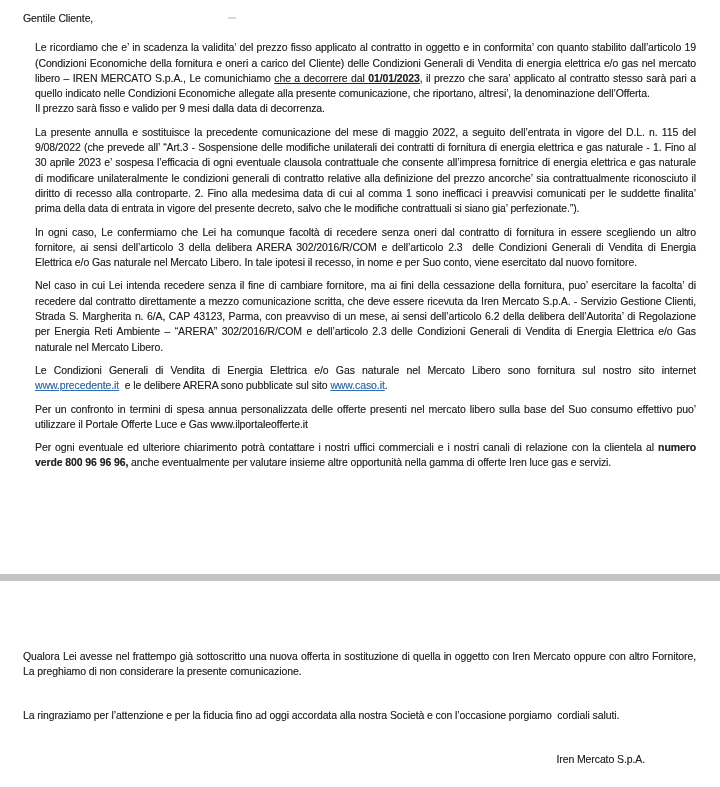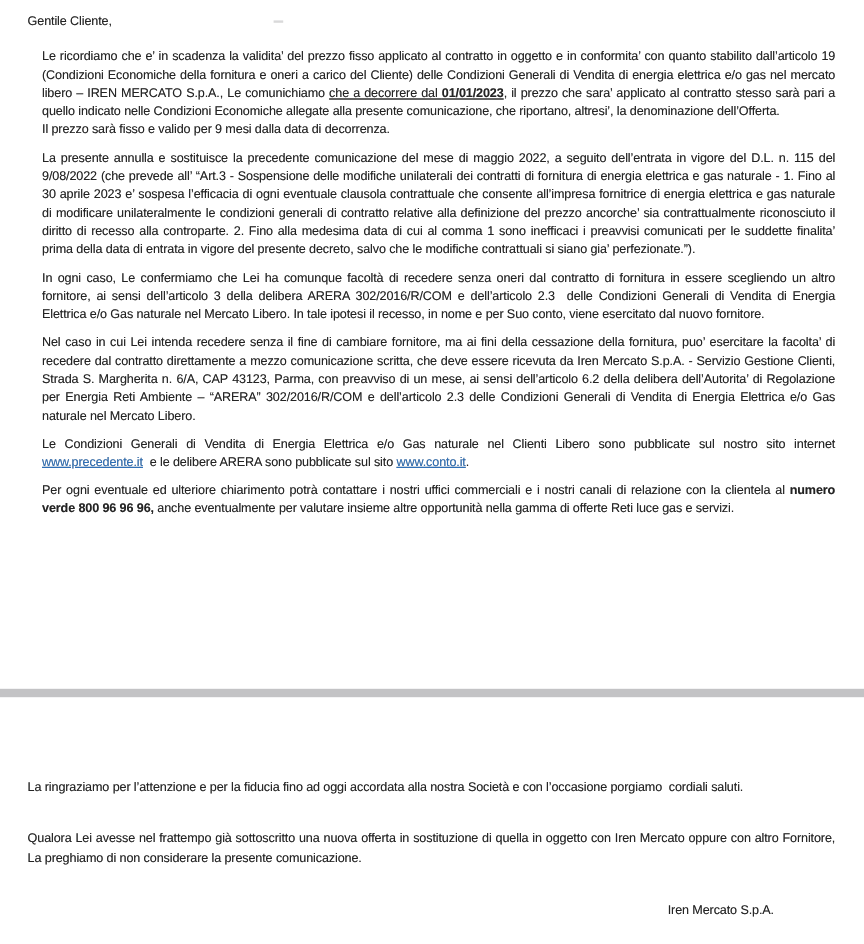--- a/index.html
+++ b/index.html
@@ -80,28 +80,29 @@
 <div class="page">
   <div class="scan-artifact"></div>
 
   <div class="body-text">
     <p class="para greeting">Gentile Cliente,</p>
     <div>
         <p class="para"><span>Le ricordiamo che e’ in scadenza la validita’ del prezzo fisso applicato al contratto in oggetto e in conformita’ con quanto stabilito dall’articolo 19 (Condizioni Economiche della fornitura e oneri a carico del Cliente) delle Condizioni Generali di Vendita di energia elettrica e/o gas nel mercato libero – IREN MERCATO S.p.A., Le comunichiamo </span><span class="u">che a decorrere dal </span><span class="b u">01/01/2023</span><span>, il prezzo che sara’ applicato al contratto stesso sarà pari a quello indicato nelle Condizioni Economiche allegate alla presente comunicazione, che riportano, altresi’, la denominazione dell’Offerta.</span><br><span>Il prezzo sarà fisso e valido per 9 mesi dalla data di decorrenza.</span></p>
         <p class="para"><span>La presente annulla e sostituisce la precedente comunicazione del mese di maggio 2022, a seguito dell’entrata in vigore del D.L. n. 115 del 9/08/2022 (che prevede all’ </span><span class="i">“Art.3 - Sospensione delle modifiche unilaterali dei contratti di fornitura di energia elettrica e gas naturale - 1. Fino al 30 aprile 2023 e’ sospesa l’efficacia di ogni eventuale clausola contrattuale che consente all’impresa fornitrice di energia elettrica e gas naturale di modificare unilateralmente le condizioni generali di contratto relative alla definizione del prezzo ancorche’ sia contrattualmente riconosciuto il diritto di recesso alla controparte. 2. Fino alla medesima data di cui al comma 1 sono inefficaci i preavvisi comunicati per le suddette finalita’ prima della data di entrata in vigore del presente decreto, salvo che le modifiche contrattuali si siano gia’ perfezionate.”</span><span>).</span></p>
         <p class="para"><span>In ogni caso, Le confermiamo che Lei ha comunque facoltà di recedere senza oneri dal contratto di fornitura in essere scegliendo un altro fornitore, ai sensi dell’articolo 3 della delibera ARERA 302/2016/R/COM e dell’articolo 2.3&nbsp; delle Condizioni Generali di Vendita di Energia Elettrica e/o Gas naturale nel Mercato Libero. In tale ipotesi il recesso, in nome e per Suo conto, viene esercitato dal nuovo fornitore.</span></p>
         <p class="para"><span>Nel caso in cui Lei intenda recedere senza il fine di cambiare fornitore, ma ai fini della cessazione della fornitura, puo’ esercitare la facolta’ di recedere dal contratto direttamente a mezzo comunicazione scritta, che deve essere ricevuta da Iren Mercato S.p.A. - Servizio Gestione Clienti, Strada S. Margherita n. 6/A, CAP 43123, Parma, con preavviso di un mese, ai sensi dell’articolo 6.2 della delibera dell’Autorita’ di Regolazione per Energia Reti Ambiente – “ARERA” 302/2016/R/COM e dell’articolo 2.3 delle Condizioni Generali di Vendita di Energia Elettrica e/o Gas naturale nel Mercato Libero.</span></p>
-        <p class="para"><span>Le Condizioni Generali di Vendita di Energia Elettrica e/o Gas naturale nel Clienti Libero sono pubblicate sul nostro sito internet </span><a href="#" class="link">www.precedente.it</a><span>&nbsp; e le delibere ARERA sono pubblicate sul sito </span><a href="#" class="link">www.conto.it</a><span>.</span></p>
-        <p class="para"><span>Per ogni eventuale ed ulteriore chiarimento potrà contattare i nostri uffici commerciali e i nostri canali di relazione con la clientela al </span><span class="b">numero verde 800 96 96 96,</span><span> anche eventualmente per valutare insieme altre opportunità nella gamma di offerte Reti luce gas e servizi.</span></p>
+        <p class="para"><span>Le Condizioni Generali di Vendita di Energia Elettrica e/o Gas naturale nel Mercato Libero sono fornitura sul nostro sito internet </span><a href="#" class="link">www.precedente.it</a><span>&nbsp; e le delibere ARERA sono pubblicate sul sito </span><a href="#" class="link">www.caso.it</a><span>.</span></p>
+        <p class="para"><span>Per un confronto in termini di spesa annua personalizzata delle offerte presenti nel mercato libero sulla base del Suo consumo effettivo puo’ utilizzare il Portale Offerte Luce e Gas www.ilportaleofferte.it</span></p>
+        <p class="para"><span>Per ogni eventuale ed ulteriore chiarimento potrà contattare i nostri uffici commerciali e i nostri canali di relazione con la clientela al </span><span class="b">numero verde 800 96 96 96,</span><span> anche eventualmente per valutare insieme altre opportunità nella gamma di offerte Iren luce gas e servizi.</span></p>
       </div>
   </div>
 
   <div class="separator"></div>
 
   <div class="closing">
+      <p class="para"><span>Qualora Lei avesse nel frattempo già sottoscritto una nuova offerta in sostituzione di quella in oggetto con Iren Mercato oppure con altro Fornitore, La preghiamo di non considerare la presente comunicazione.</span></p>
       <p class="para"><span>La ringraziamo per l’attenzione e per la fiducia fino ad oggi accordata alla nostra Società e con l’occasione porgiamo&nbsp; cordiali saluti.</span></p>
-      <p class="para"><span>Qualora Lei avesse nel frattempo già sottoscritto una nuova offerta in sostituzione di quella in oggetto con Iren Mercato oppure con altro Fornitore, La preghiamo di non considerare la presente comunicazione.</span></p>
     </div>
 
   <div class="signature">
     <span>Iren Mercato S.p.A.</span>
   </div>
 </div>
 
 </body></html>

